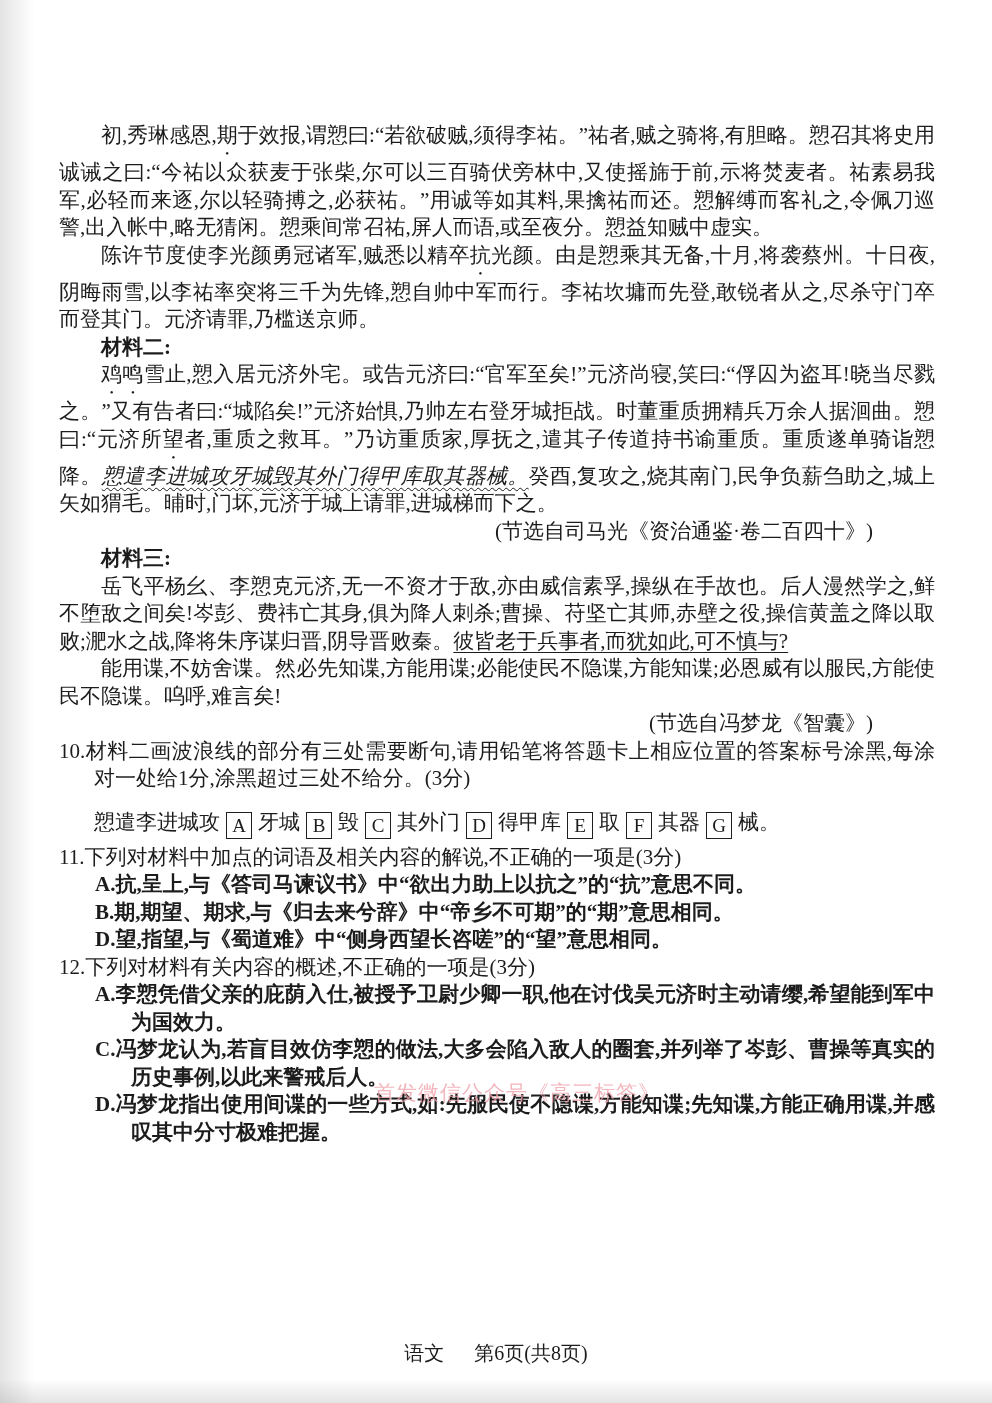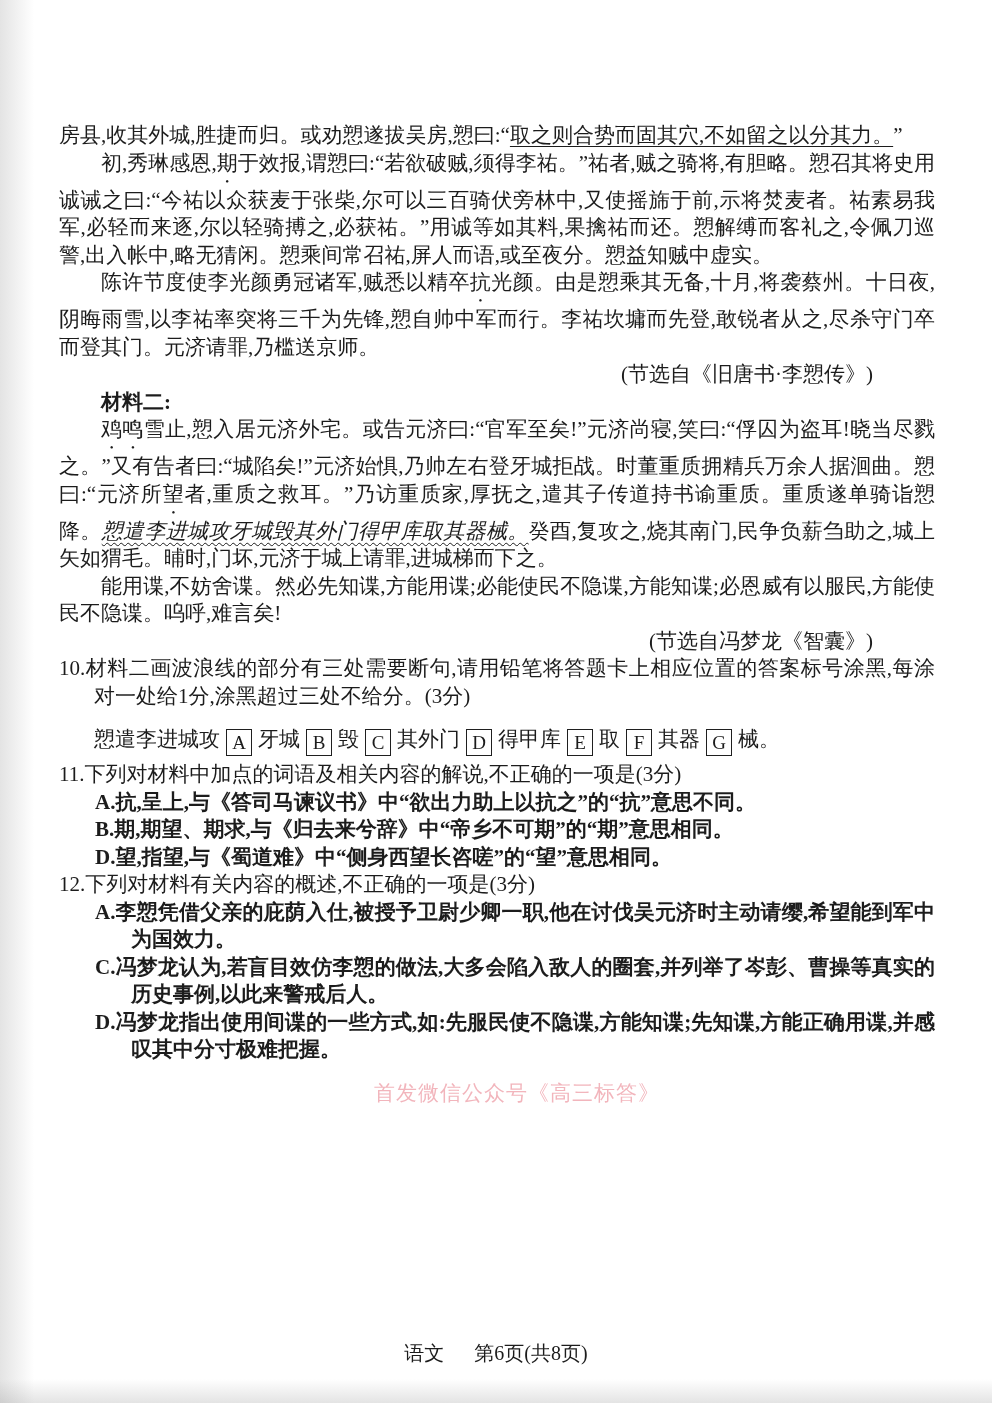--- a/index.html
+++ b/index.html
@@ -68,34 +68,35 @@
     position: absolute; top: 1340px; left: 0; width: 100%;
     text-align: center; font-size: 20px;
   }
   .footer-subject { margin-right: 30px; }
 </style>
 </head>
 <body>
 
 <div class="content">
 
-  <p class="para para-cont"><span>房县,收其外城,胜捷而归。或劝愬遂拔吴房,愬曰:“</span><span class="ul">取之则合势而固其穴,不如留之以分其力。</span><span>”</span></p>
 
   <p class="para"><span>初,秀琳感恩,</span><span class="em-dot">期</span><span>于效报,谓愬曰:“若欲破贼,须得李祐。”祐者,贼之骑将,有胆略。愬召其将史用诚诫之曰:“今祐以众获麦于张柴,尔可以三百骑伏旁林中,又使摇旆于前,示将焚麦者。祐素易我军,必轻而来逐,尔以轻骑搏之,必获祐。”用诚等如其料,果擒祐而还。愬解缚而客礼之,令佩刀巡警,出入帐中,略无猜闲。愬乘间常召祐,屏人而语,或至夜分。愬益知贼中虚实。</span></p>
 
   <p class="para"><span>陈许节度使李光颜勇冠诸军,贼悉以精卒</span><span class="em-dot">抗</span><span>光颜。由是愬乘其无备,十月,将袭蔡州。十日夜,阴晦雨雪,以李祐率突将三千为先锋,愬自帅中军而行。李祐坎墉而先登,敢锐者从之,尽杀守门卒而登其门。元济请罪,乃槛送京师。</span></p>
 
-  <p class="citation">(节选自《旧唐书·李愬传》)</p>
 
   <p class="mat-heading">材料二:</p>
 
   <p class="para"><span class="em-dot">鸡鸣</span><span>雪止,愬入居元济外宅。或告元济曰:“官军至矣!”元济尚寝,笑曰:“俘囚为盗耳!晓当尽戮之。”又有告者曰:“城陷矣!”元济始惧,乃帅左右登牙城拒战。时董重质拥精兵万余人据洄曲。愬曰:“元济所</span><span class="em-dot">望</span><span>者,重质之救耳。”乃访重质家,厚抚之,遣其子传道持书谕重质。重质遂单骑诣愬降。</span><span class="wavy">愬遣李进城攻牙城毁其外门得甲库取其器械。</span><span>癸酉,复攻之,烧其南门,民争负薪刍助之,城上矢如猬毛。晡时,门坏,元济于城上请罪,进城梯而下之。</span></p>
 
+  <p class="citation">(节选自司马光《资治通鉴·卷二百四十》)</p>
 
+  <p class="mat-heading">材料三:</p>
 
+  <p class="para"><span>岳飞平杨幺、李愬克元济,无一不资才于敌,亦由威信素孚,操纵在手故也。后人漫然学之,鲜不堕敌之间矣!岑彭、费祎亡其身,俱为降人刺杀;曹操、苻坚亡其师,赤壁之役,操信黄盖之降以取败;淝水之战,降将朱序谋归晋,阴导晋败秦。</span><span class="ul">彼皆老于兵事者,而犹如此,可不慎与?</span></p>
 
   <p class="para">能用谍,不妨舍谍。然必先知谍,方能用谍;必能使民不隐谍,方能知谍;必恩威有以服民,方能使民不隐谍。呜呼,难言矣!</p>
 
   <p class="citation">(节选自冯梦龙《智囊》)</p>
 
   <p class="question"><span class="q-num">10.</span><span>材料二画波浪线的部分有三处需要断句,请用铅笔将答题卡上相应位置的答案标号涂黑,每涂对一处给1分,涂黑超过三处不给分。(3分)</span></p>
 
   <p class="answer-line"><span>愬遣李进城攻</span><span class="box">A</span><span>牙城</span><span class="box">B</span><span>毁</span><span class="box">C</span><span>其外门</span><span class="box">D</span><span>得甲库</span><span class="box">E</span><span>取</span><span class="box">F</span><span>其器</span><span class="box">G</span><span>械。</span></p>
 
   <p class="question"><span class="q-num">11.</span><span>下列对材料中加点的词语及相关内容的解说,不正确的一项是(3分)</span></p>

